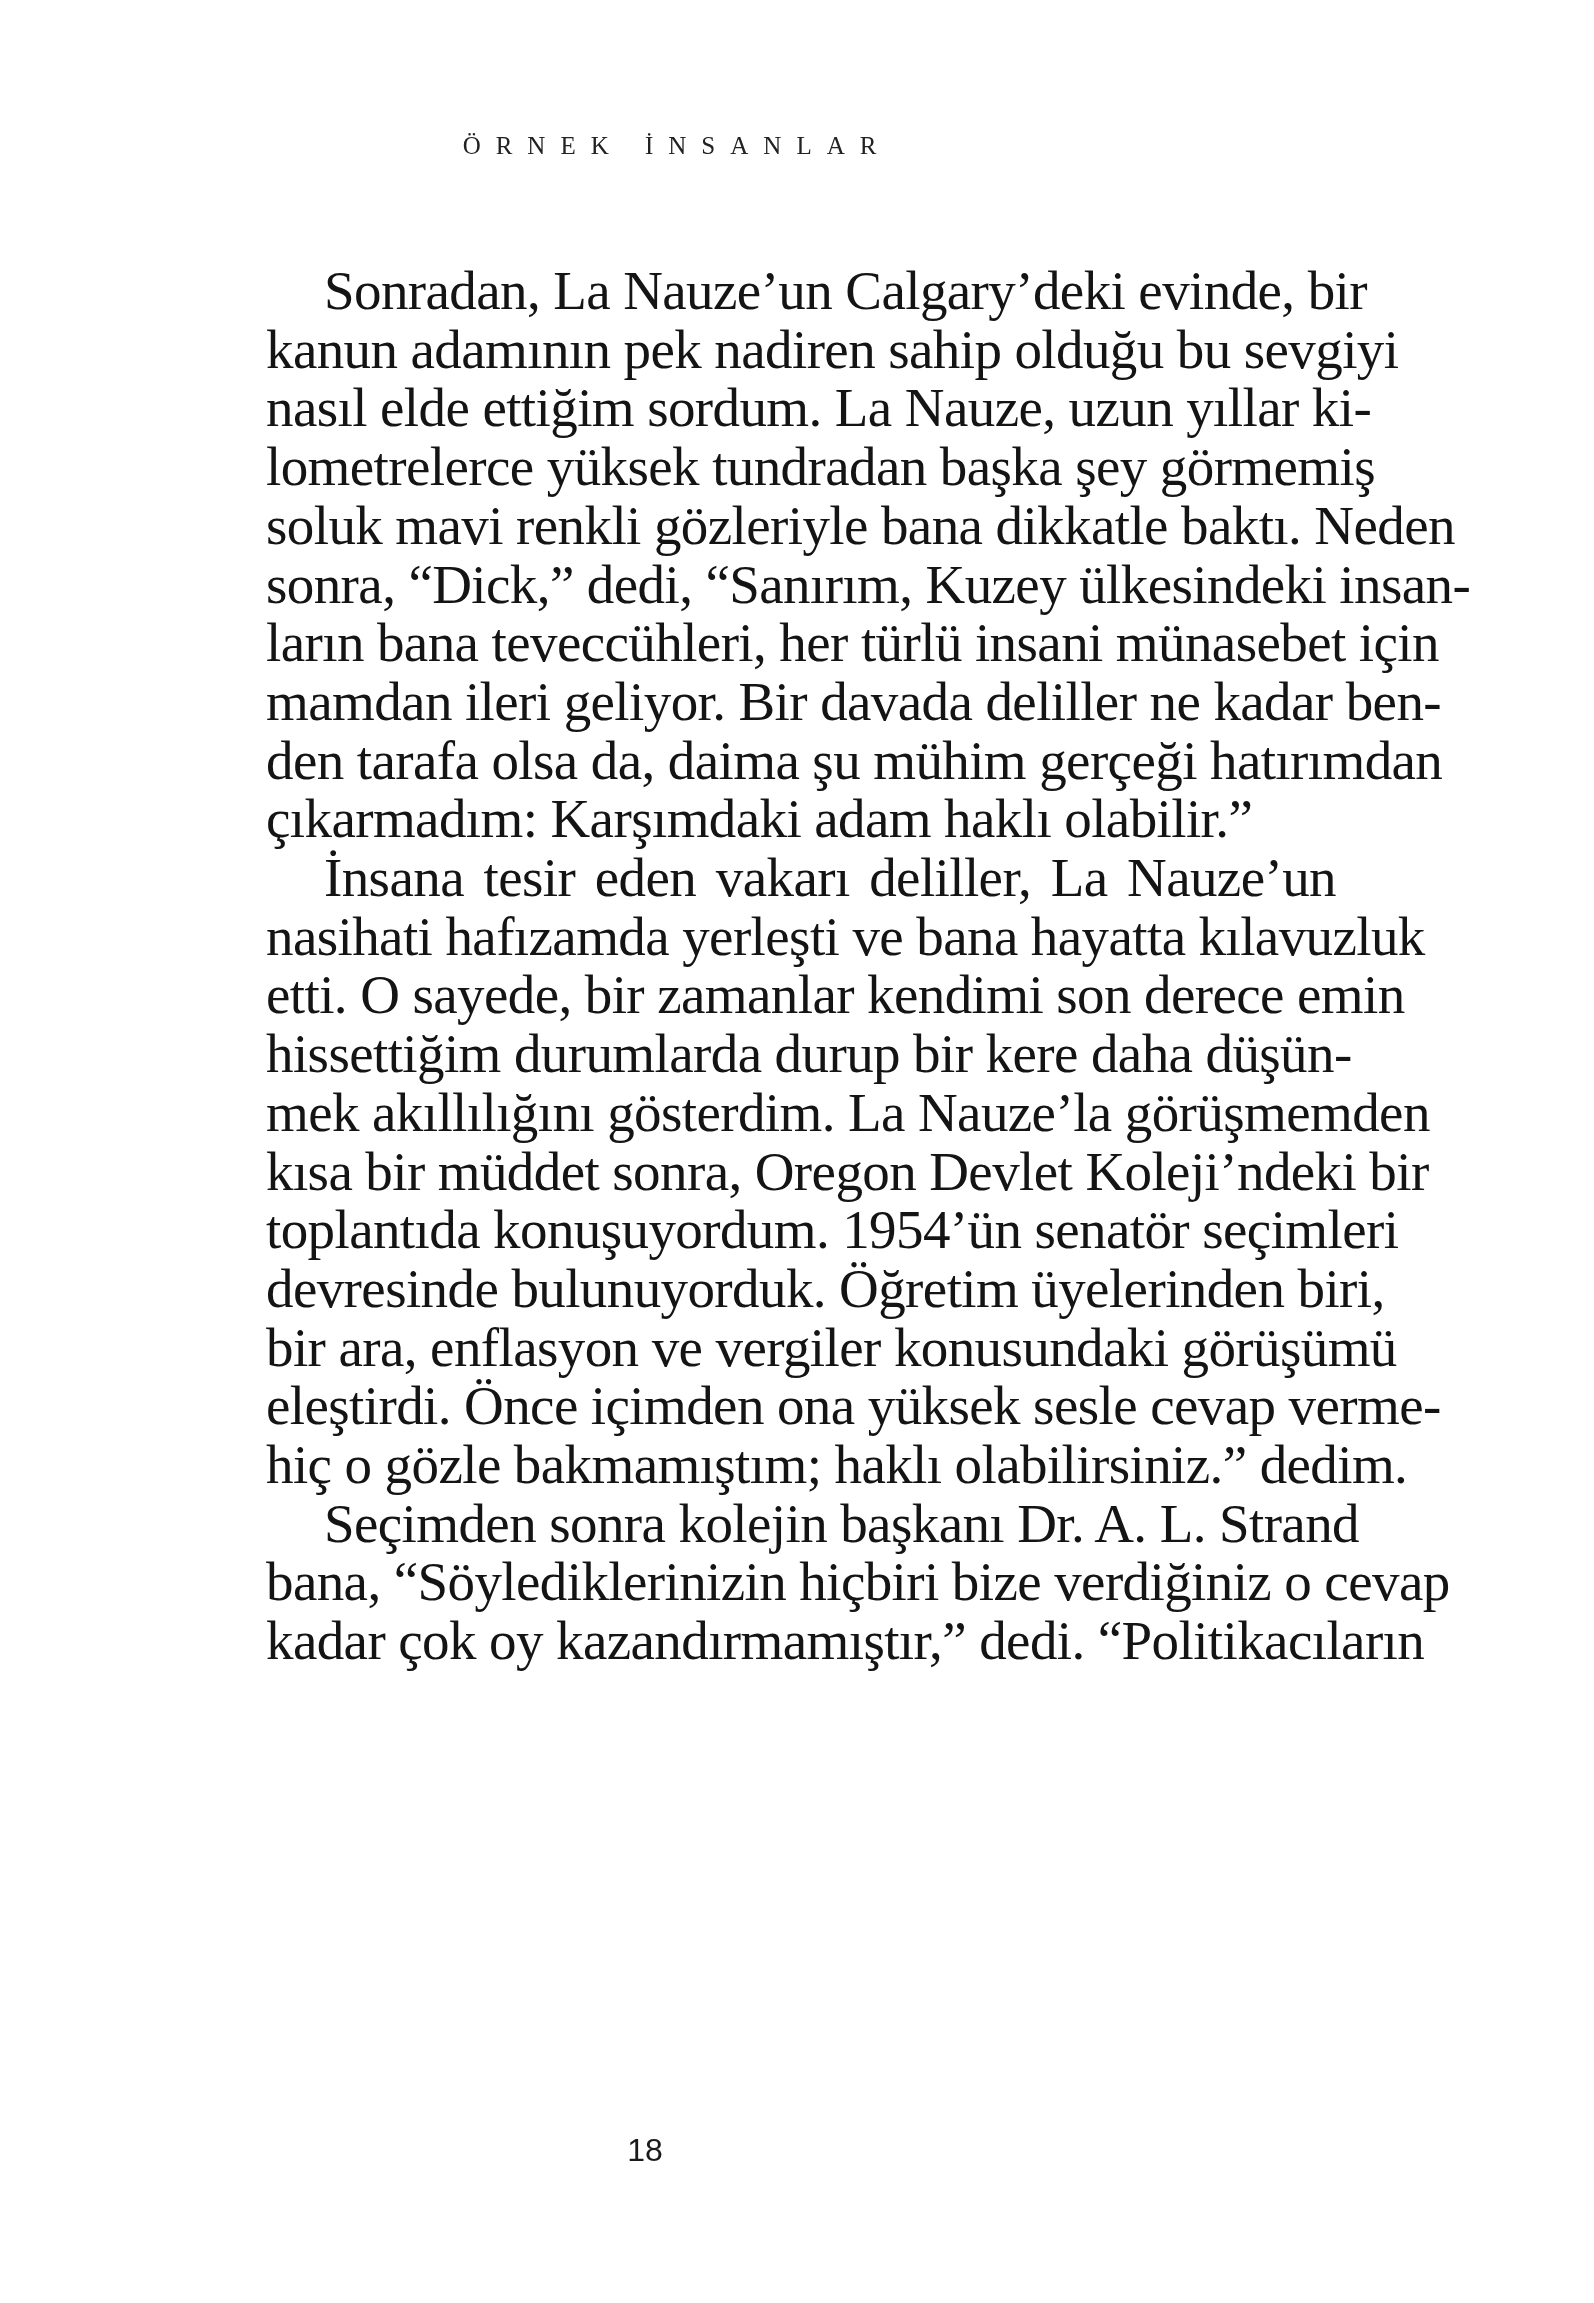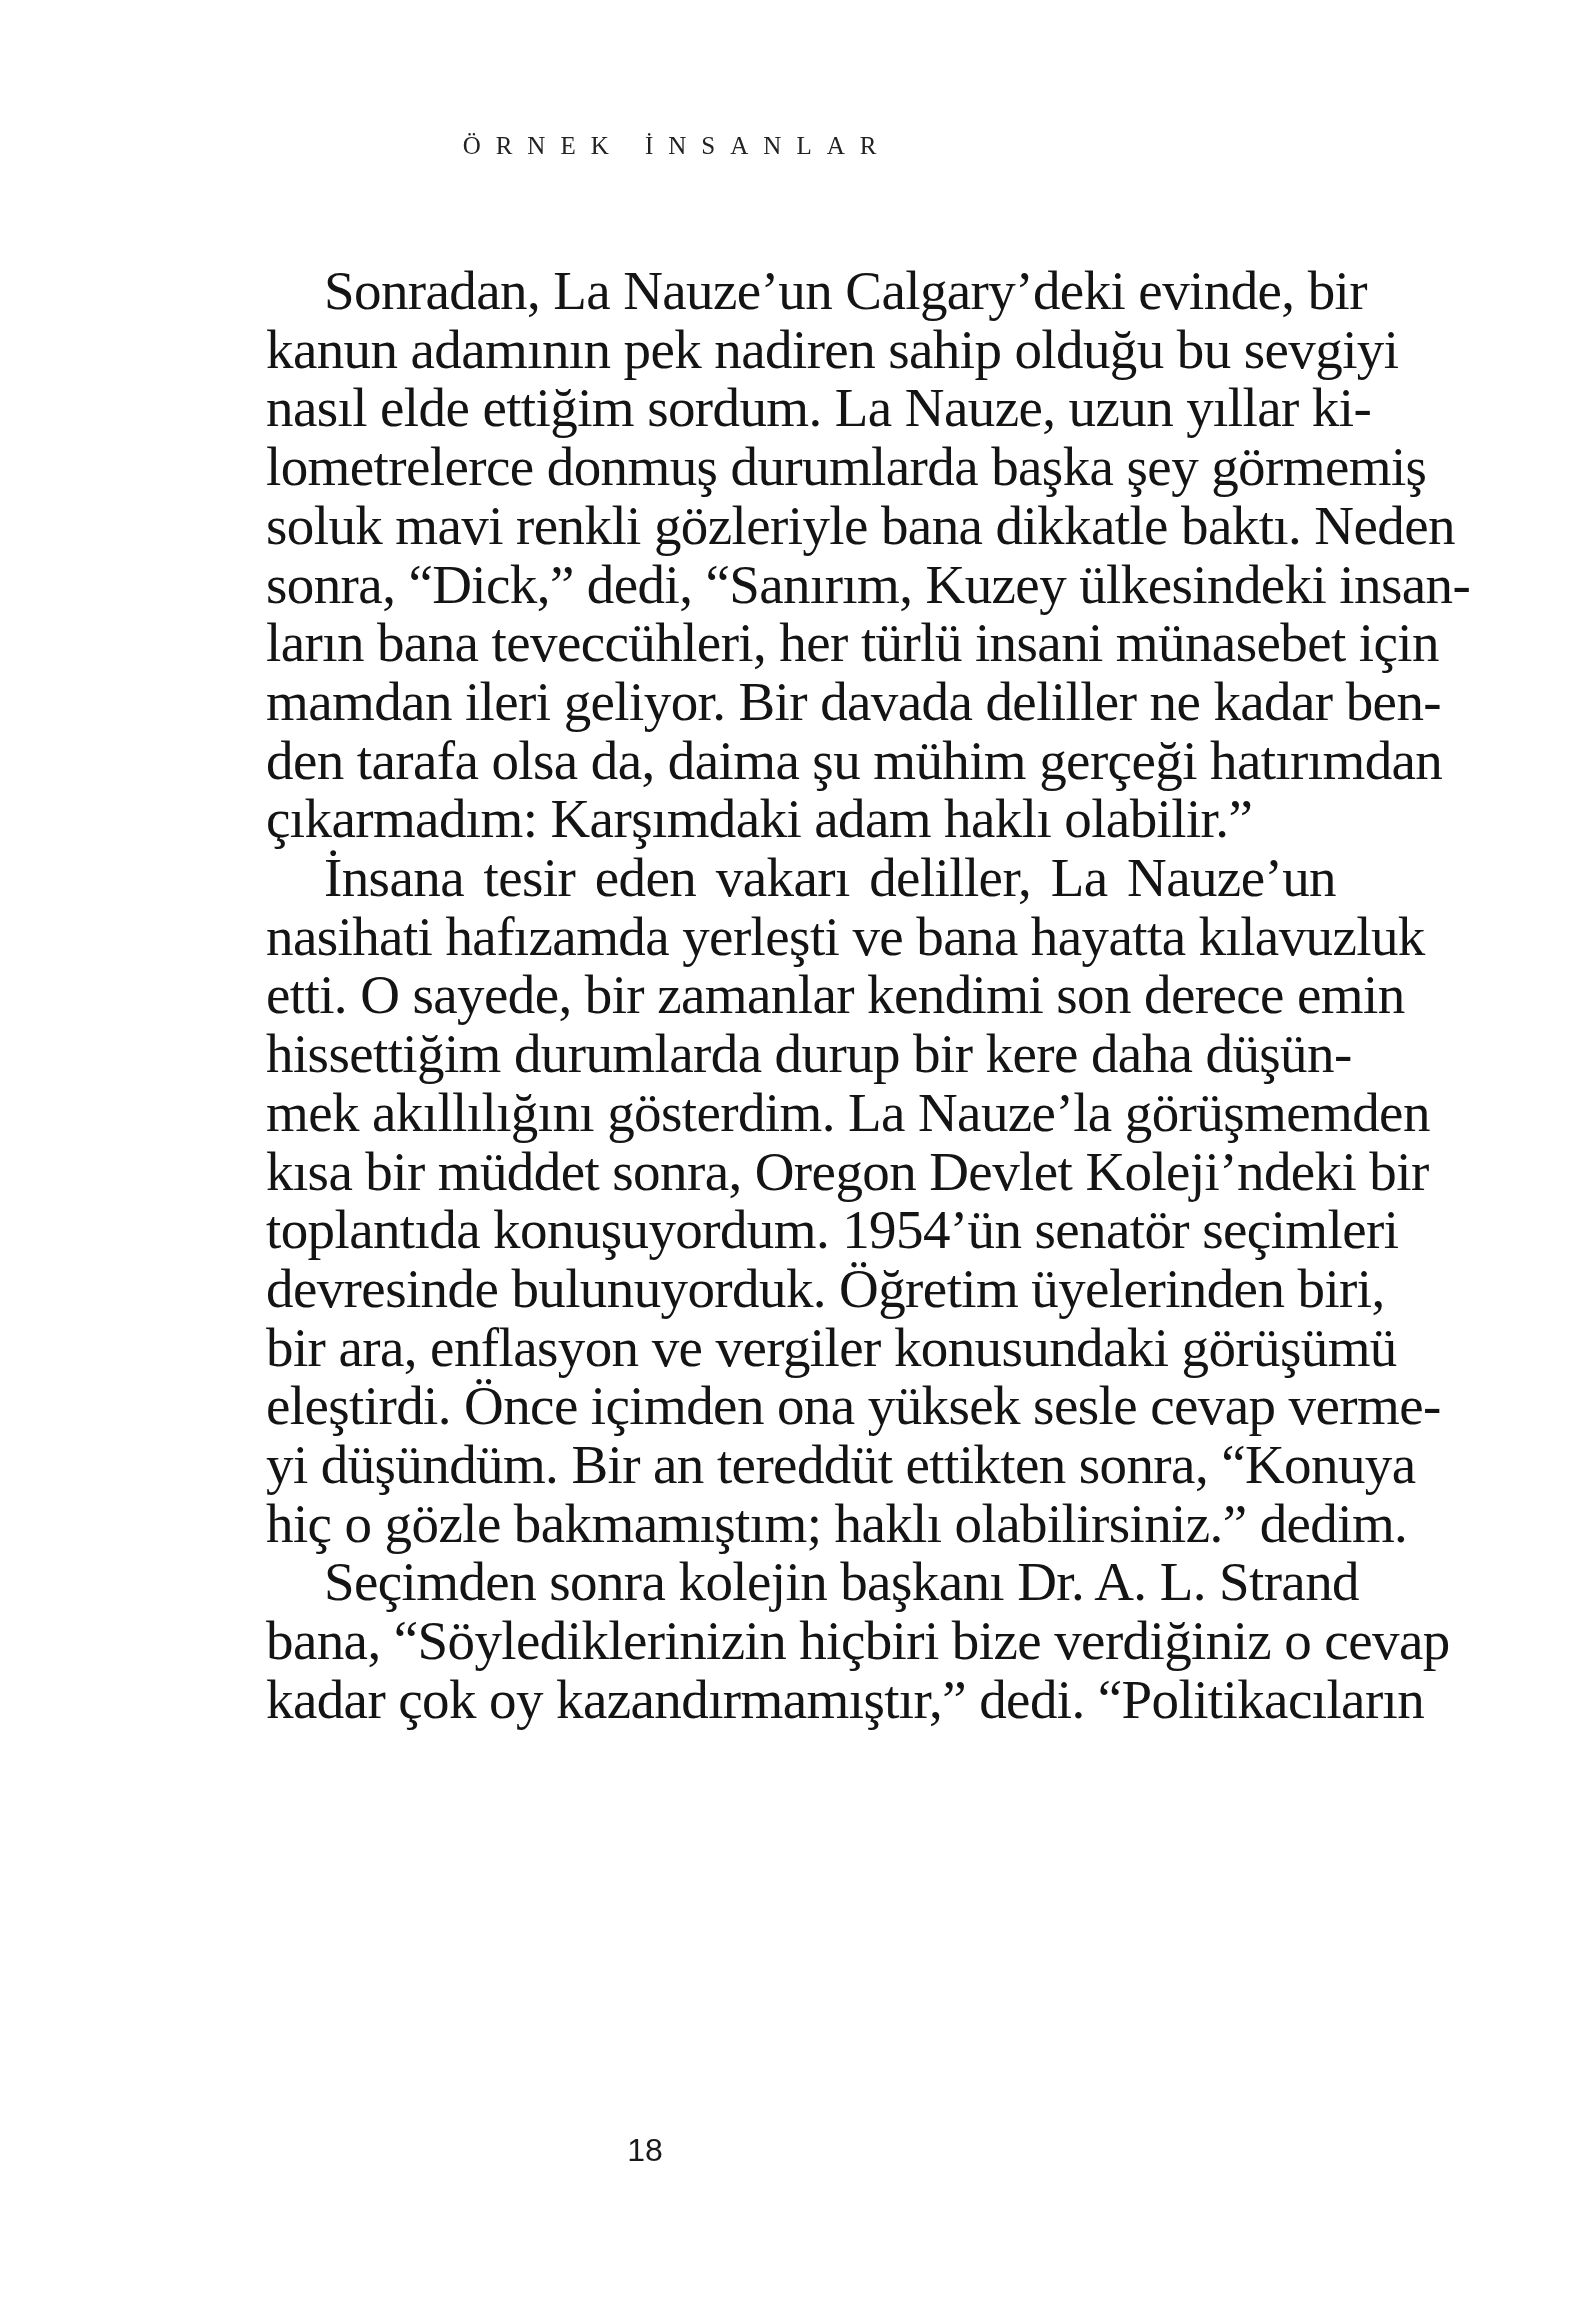--- a/index.html
+++ b/index.html
@@ -62,40 +62,39 @@
 </head>
 <body>
 
 <div class="running-header">ÖRNEK İNSANLAR</div>
 
 <div class="body-text">
   <div>
     <span class="line indent">Sonradan, La Nauze’un Calgary’deki evinde, bir</span>
     <span class="line">kanun adamının pek nadiren sahip olduğu bu sevgiyi</span>
     <span class="line">nasıl elde ettiğim sordum. La Nauze, uzun yıllar ki-</span>
-    <span class="line">lometrelerce donmuş durumlarda başka şey görmemiş</span>
+    <span class="line">lometrelerce yüksek tundradan başka şey görmemiş</span>
     <span class="line">soluk mavi renkli gözleriyle bana dikkatle baktı. Neden</span>
     <span class="line">sonra, “Dick,” dedi, “Sanırım, Kuzey ülkesindeki insan-</span>
     <span class="line">ların bana teveccühleri, her türlü insani münasebet için</span>
     <span class="line">mamdan ileri geliyor. Bir davada deliller ne kadar ben-</span>
     <span class="line">den tarafa olsa da, daima şu mühim gerçeği hatırımdan</span>
     <span class="line last">çıkarmadım: Karşımdaki adam haklı olabilir.”</span>
   </div>
   <div>
     <span class="line indent">İnsana tesir eden vakarı deliller, La Nauze’un</span>
     <span class="line">nasihati hafızamda yerleşti ve bana hayatta kılavuzluk</span>
     <span class="line">etti. O sayede, bir zamanlar kendimi son derece emin</span>
     <span class="line">hissettiğim durumlarda durup bir kere daha düşün-</span>
     <span class="line">mek akıllılığını gösterdim. La Nauze’la görüşmemden</span>
     <span class="line">kısa bir müddet sonra, Oregon Devlet Koleji’ndeki bir</span>
     <span class="line">toplantıda konuşuyordum. 1954’ün senatör seçimleri</span>
     <span class="line">devresinde bulunuyorduk. Öğretim üyelerinden biri,</span>
     <span class="line">bir ara, enflasyon ve vergiler konusundaki görüşümü</span>
     <span class="line">eleştirdi. Önce içimden ona yüksek sesle cevap verme-</span>
-    <span class="line">yi düşündüm. Bir an tereddüt ettikten sonra, “Konuya</span>
     <span class="line last">hiç o gözle bakmamıştım; haklı olabilirsiniz.” dedim.</span>
   </div>
   <div>
     <span class="line indent">Seçimden sonra kolejin başkanı Dr. A. L. Strand</span>
     <span class="line">bana, “Söylediklerinizin hiçbiri bize verdiğiniz o cevap</span>
     <span class="line">kadar çok oy kazandırmamıştır,” dedi. “Politikacıların</span>
   </div>
 </div>
 
 <div class="page-number">18</div>

